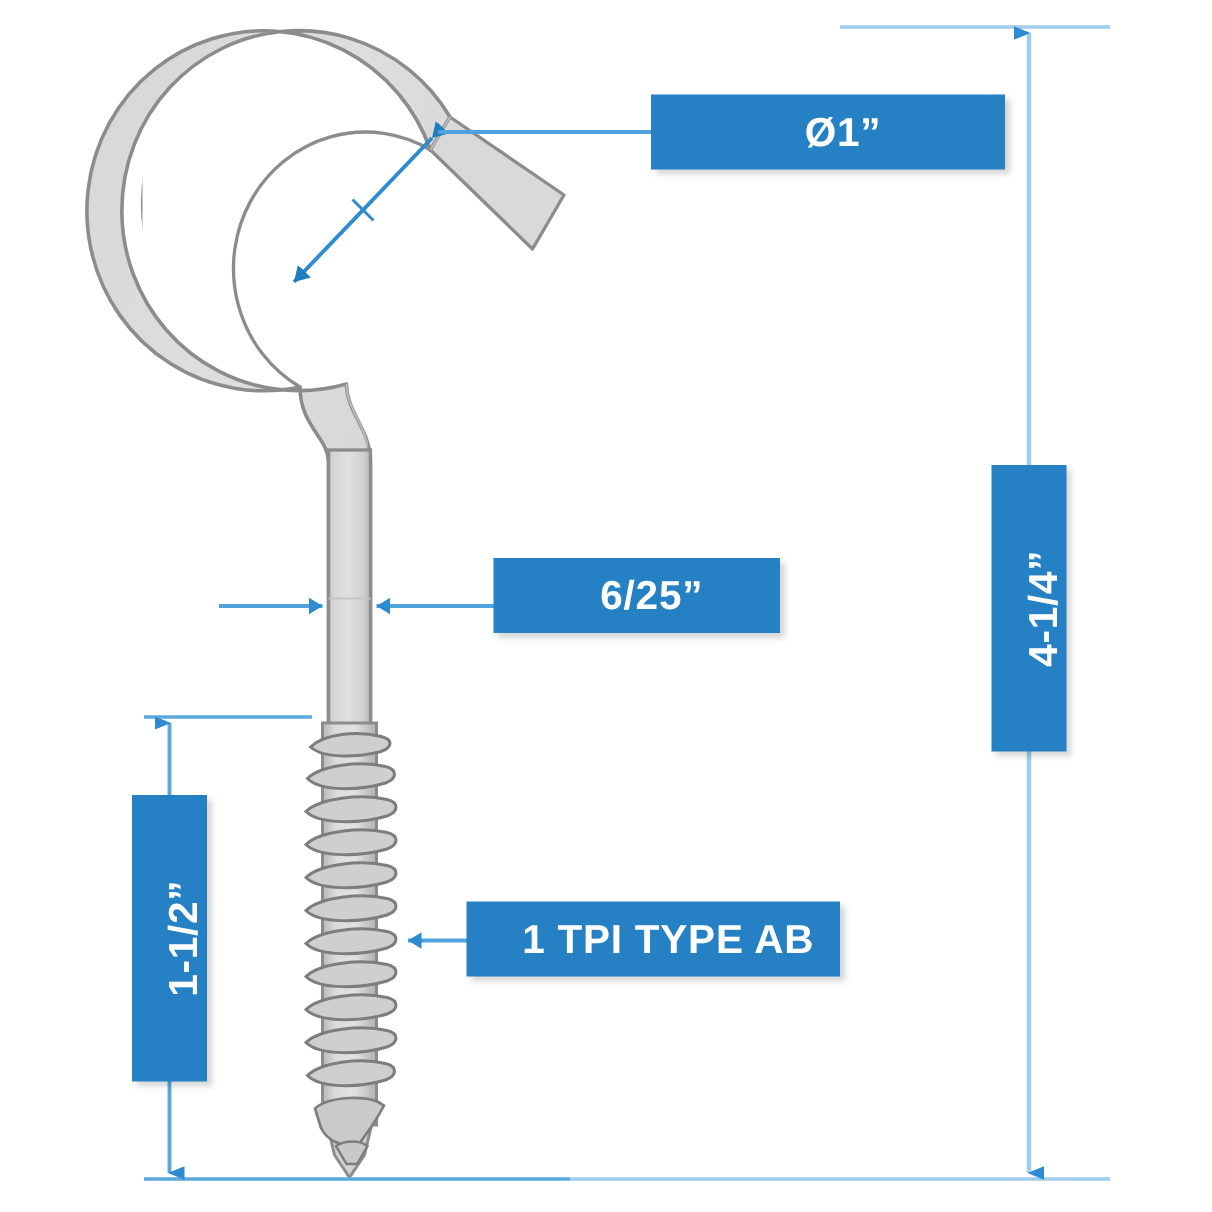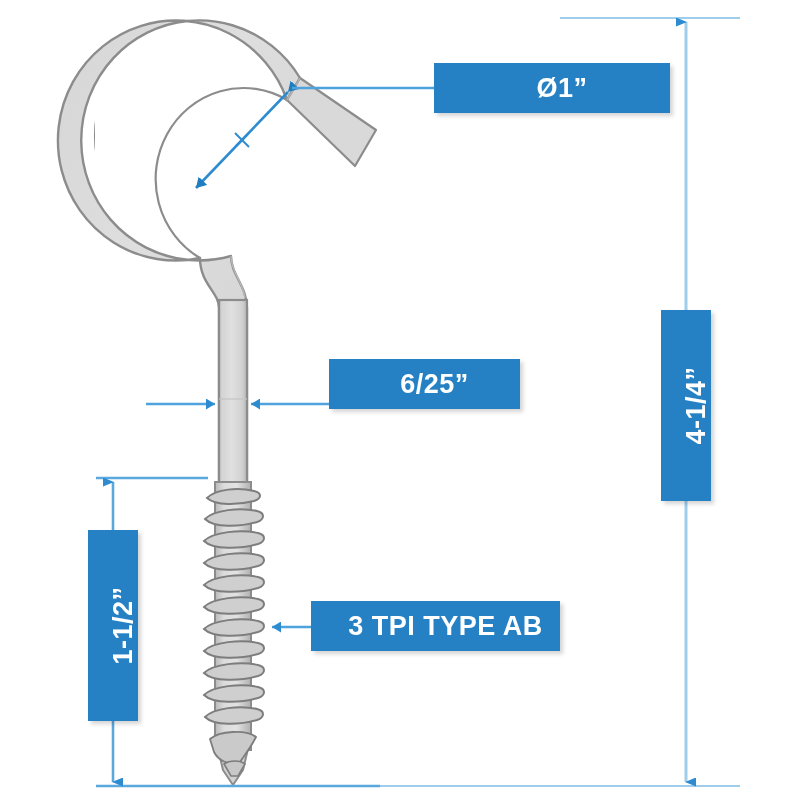--- a/index.html
+++ b/index.html
@@ -42,21 +42,21 @@
   }
   #callout-diameter {
     left: 434px;
     top: 63px;
     width: 236px;
     height: 50px;
     font-size: 27px;
   }
   #callout-shank {
     left: 329px;
-    top: 359px;
+    top: 372px;
     width: 191px;
     height: 50px;
     font-size: 27px;
   }
   #callout-thread {
     left: 311px;
     top: 601px;
     width: 249px;
     height: 50px;
     font-size: 27px;
@@ -320,21 +320,21 @@
 
   <div class="callout shadowed" id="callout-diameter">
     <span>Ø1”</span>
   </div>
 
   <div class="callout shadowed" id="callout-shank">
     <span>6/25”</span>
   </div>
 
   <div class="callout shadowed" id="callout-thread">
-    <span>3 TPI TYPE AB</span>
+    <span>1 TPI TYPE AB</span>
   </div>
 
   <div class="callout shadowed" id="callout-length">
     <span class="vtext">4-1/4”</span>
   </div>
 
   <div class="callout shadowed" id="callout-thread-length">
     <span class="vtext">1-1/2”</span>
   </div>
 

